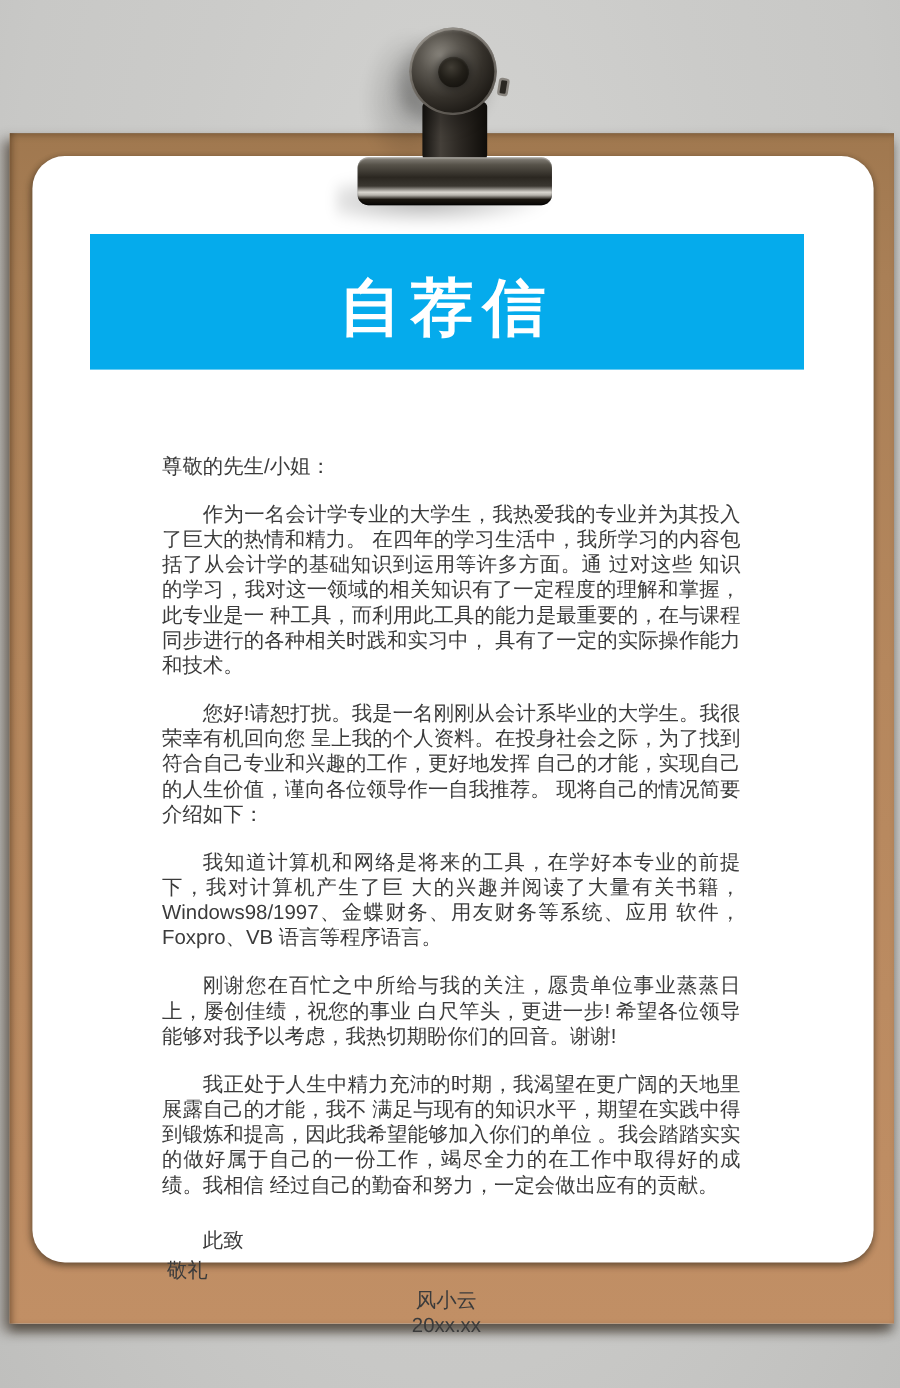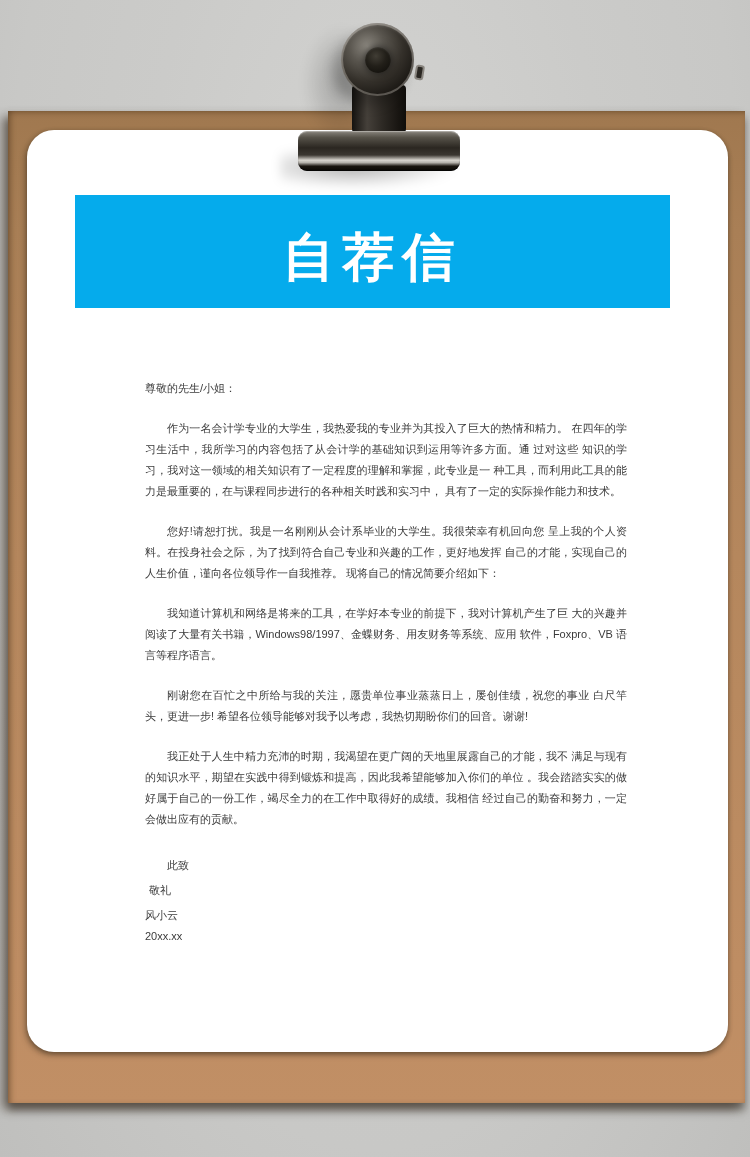--- a/index.html
+++ b/index.html
@@ -46,30 +46,30 @@
     margin: 0; padding-top: 36px;
     text-align: center;
     color: #ffffff;
     font-size: 52px; font-weight: bold;
     letter-spacing: 8px;
     line-height: 1;
   }
 
   
   .content {
-    position: absolute; left: 118px; top: 248px; width: 482px;
+    position: absolute; left: 108px; top: 248px; width: 482px;
     color: var(--text-color);
-    font-size: 11px; line-height: 21px;
+    font-size: 17px; line-height: 21px;
     text-align: justify;
   }
   .content p { margin: 0 0 19px 0; }
   .content p.indent { text-indent: 2em; }
   .closing-zhici { text-indent: 2em; margin: 25px 0 0 0 !important; }
   .closing-jingli { margin: 4px !important; }
-  .signature { text-align: left; padding-right: 8px; }
+  .signature { text-align: center; padding-right: 8px; }
   .signature p { margin: 0 !important; }
 
   
   .clip { position: absolute; left: 298px; top: 23px; width: 162px; height: 152px; z-index: 10; }
   .clip-wall-shadow {
     position: absolute; left: 4px; top: 2px; width: 78px; height: 118px;
     background: radial-gradient(ellipse at 50% 50%, rgba(0,0,0,0.22) 0%, rgba(0,0,0,0) 70%);
     filter: blur(4px);
   }
   .clip-bar-shadow {

